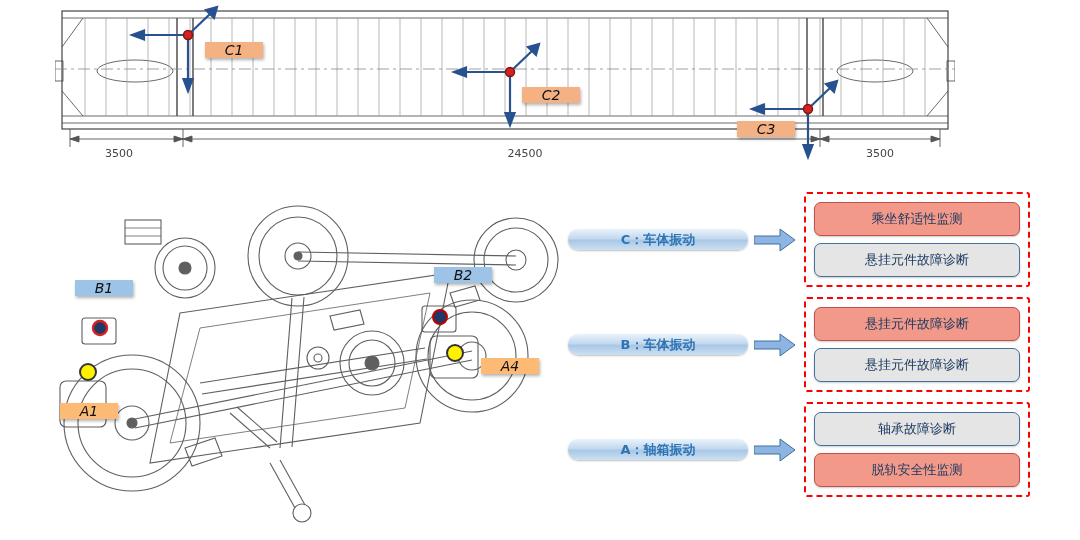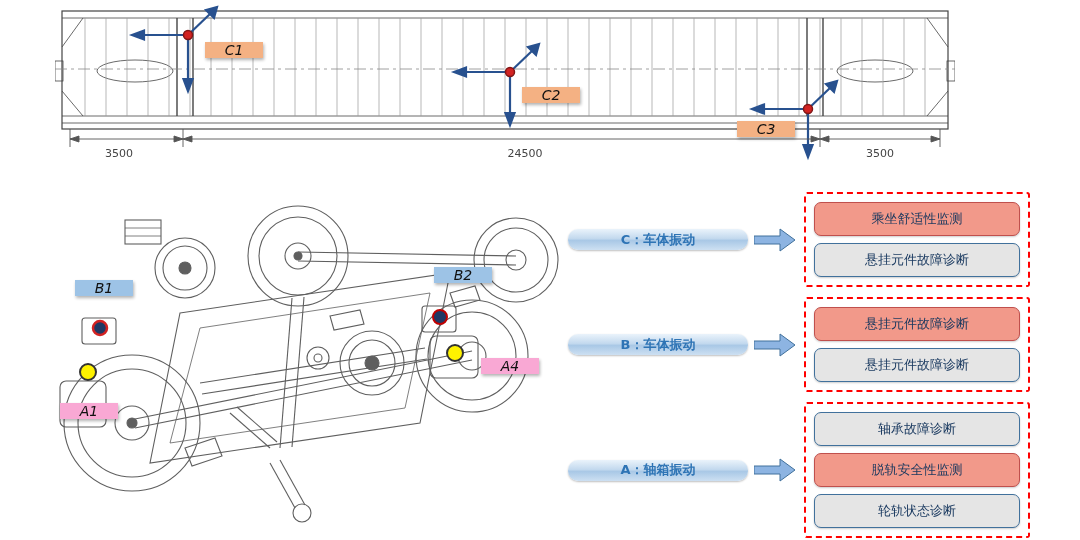--- a/index.html
+++ b/index.html
@@ -9,21 +9,21 @@
   }
   
   .slabel{
     position:absolute;width:58px;height:16px;display:flex;align-items:center;
     justify-content:center;font-size:14px;color:#111;
     box-shadow:1px 2px 3px rgba(0,0,0,.30);
     font-style:italic;
   }
   .slabel.c{background:#F4B183;}
   .slabel.b{background:#9DC3E6;}
-  .slabel.a{background:#f9a8d4;}
+  .slabel.a{background:#fdba74;}
   
   .flow-col{
     position:absolute;left:568px;top:192px;width:480px;
     display:flex;flex-direction:column;gap:10px;
   }
   .flow-row{display:flex;align-items:center;}
   .flow-label{
     width:180px;height:21px;margin-right:6px;border-radius:10px;
     display:flex;align-items:center;justify-content:center;
     background:linear-gradient(180deg,#eaf3fb 0%,#c3d9ee 45%,#a9c8e6 55%,#cde0f2 100%);
@@ -275,18 +275,17 @@
     </div>
 
     <div class="flow-row">
       <div class="flow-label">A：轴箱振动</div>
       <svg class="flow-arrow" viewBox="0 0 42 26">
         <polygon points="0,9 26,9 26,2 41,13 26,24 26,17 0,17" fill="#8DB4E2" stroke="#41719C" stroke-width="1"></polygon>
       </svg>
       <div class="dash-wrap">
         <div class="fbox" data-type="blue">轴承故障诊断</div>
         <div class="fbox" data-type="red">脱轨安全性监测</div>
-        <div class="fbox" data-type="blue">轮轨状态诊断</div>
       </div>
     </div>
 
   </div>
 </div>
 
 </body></html>

